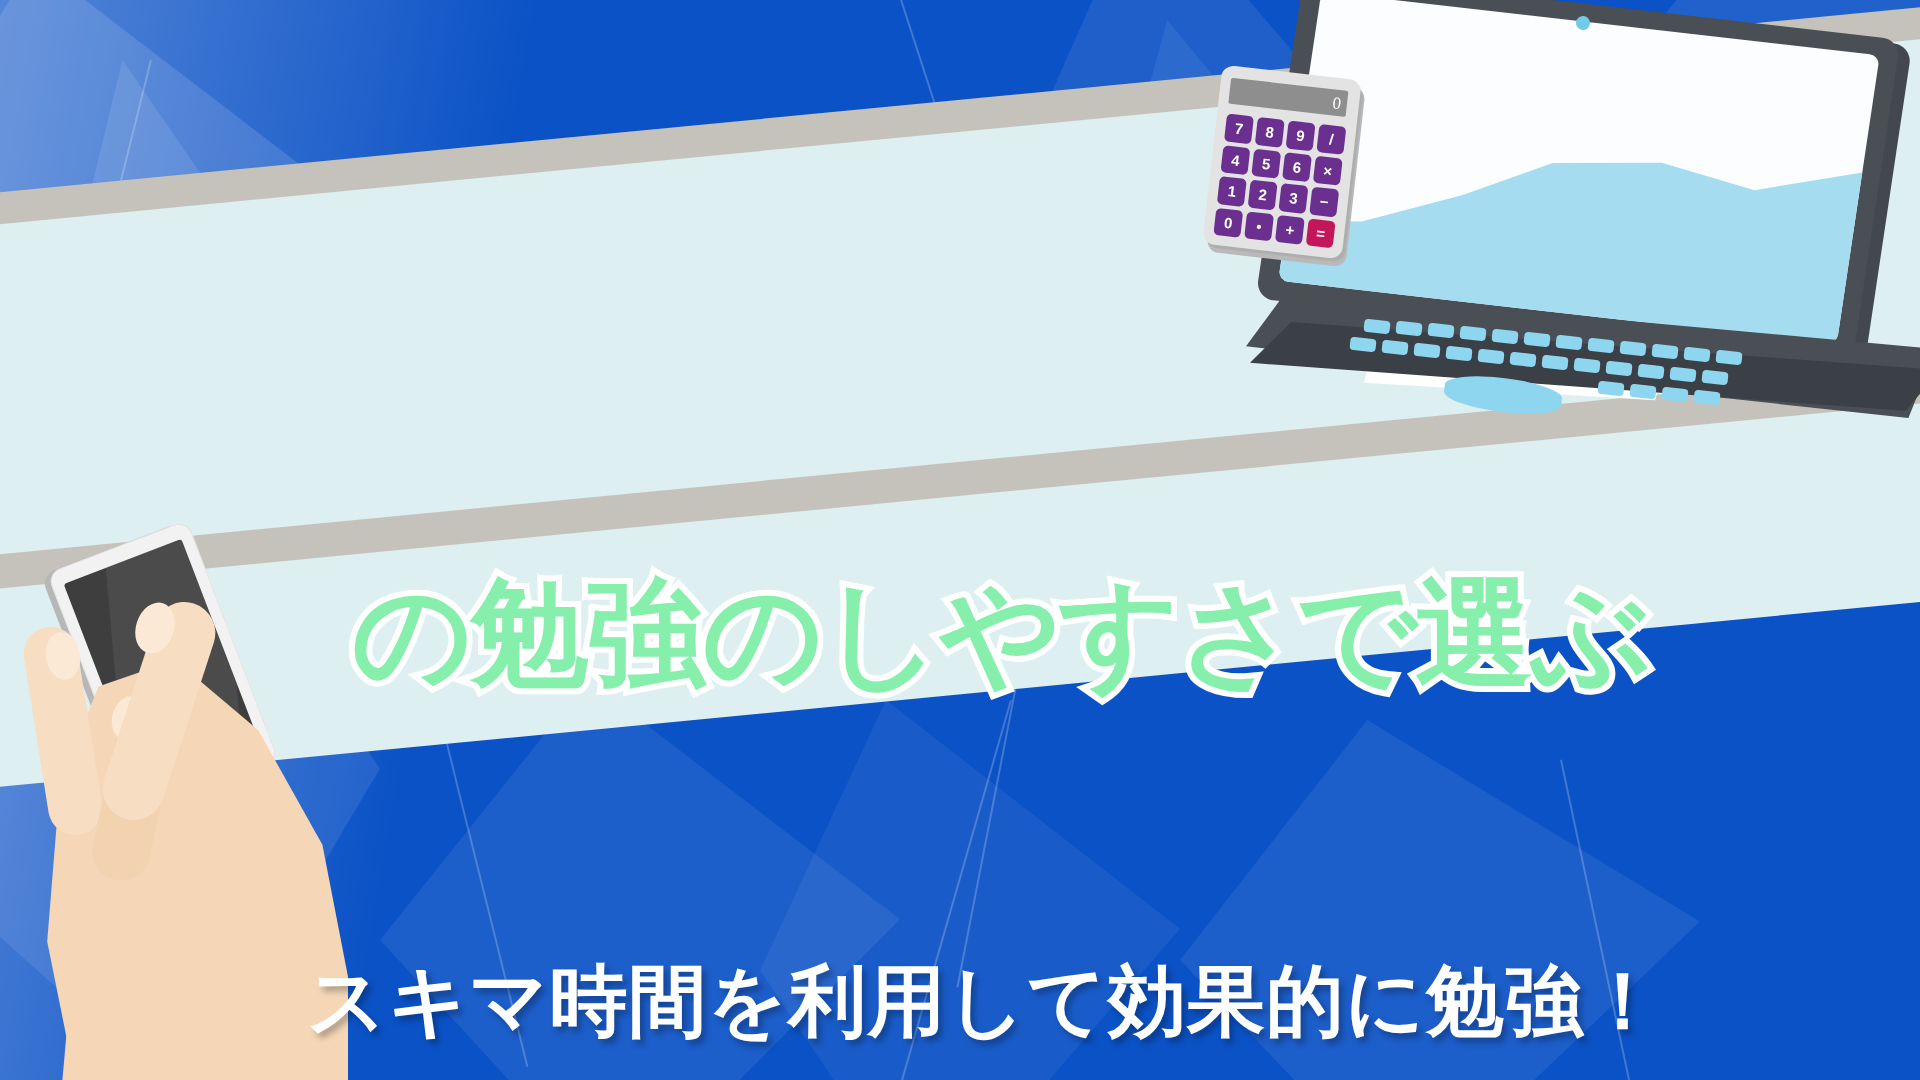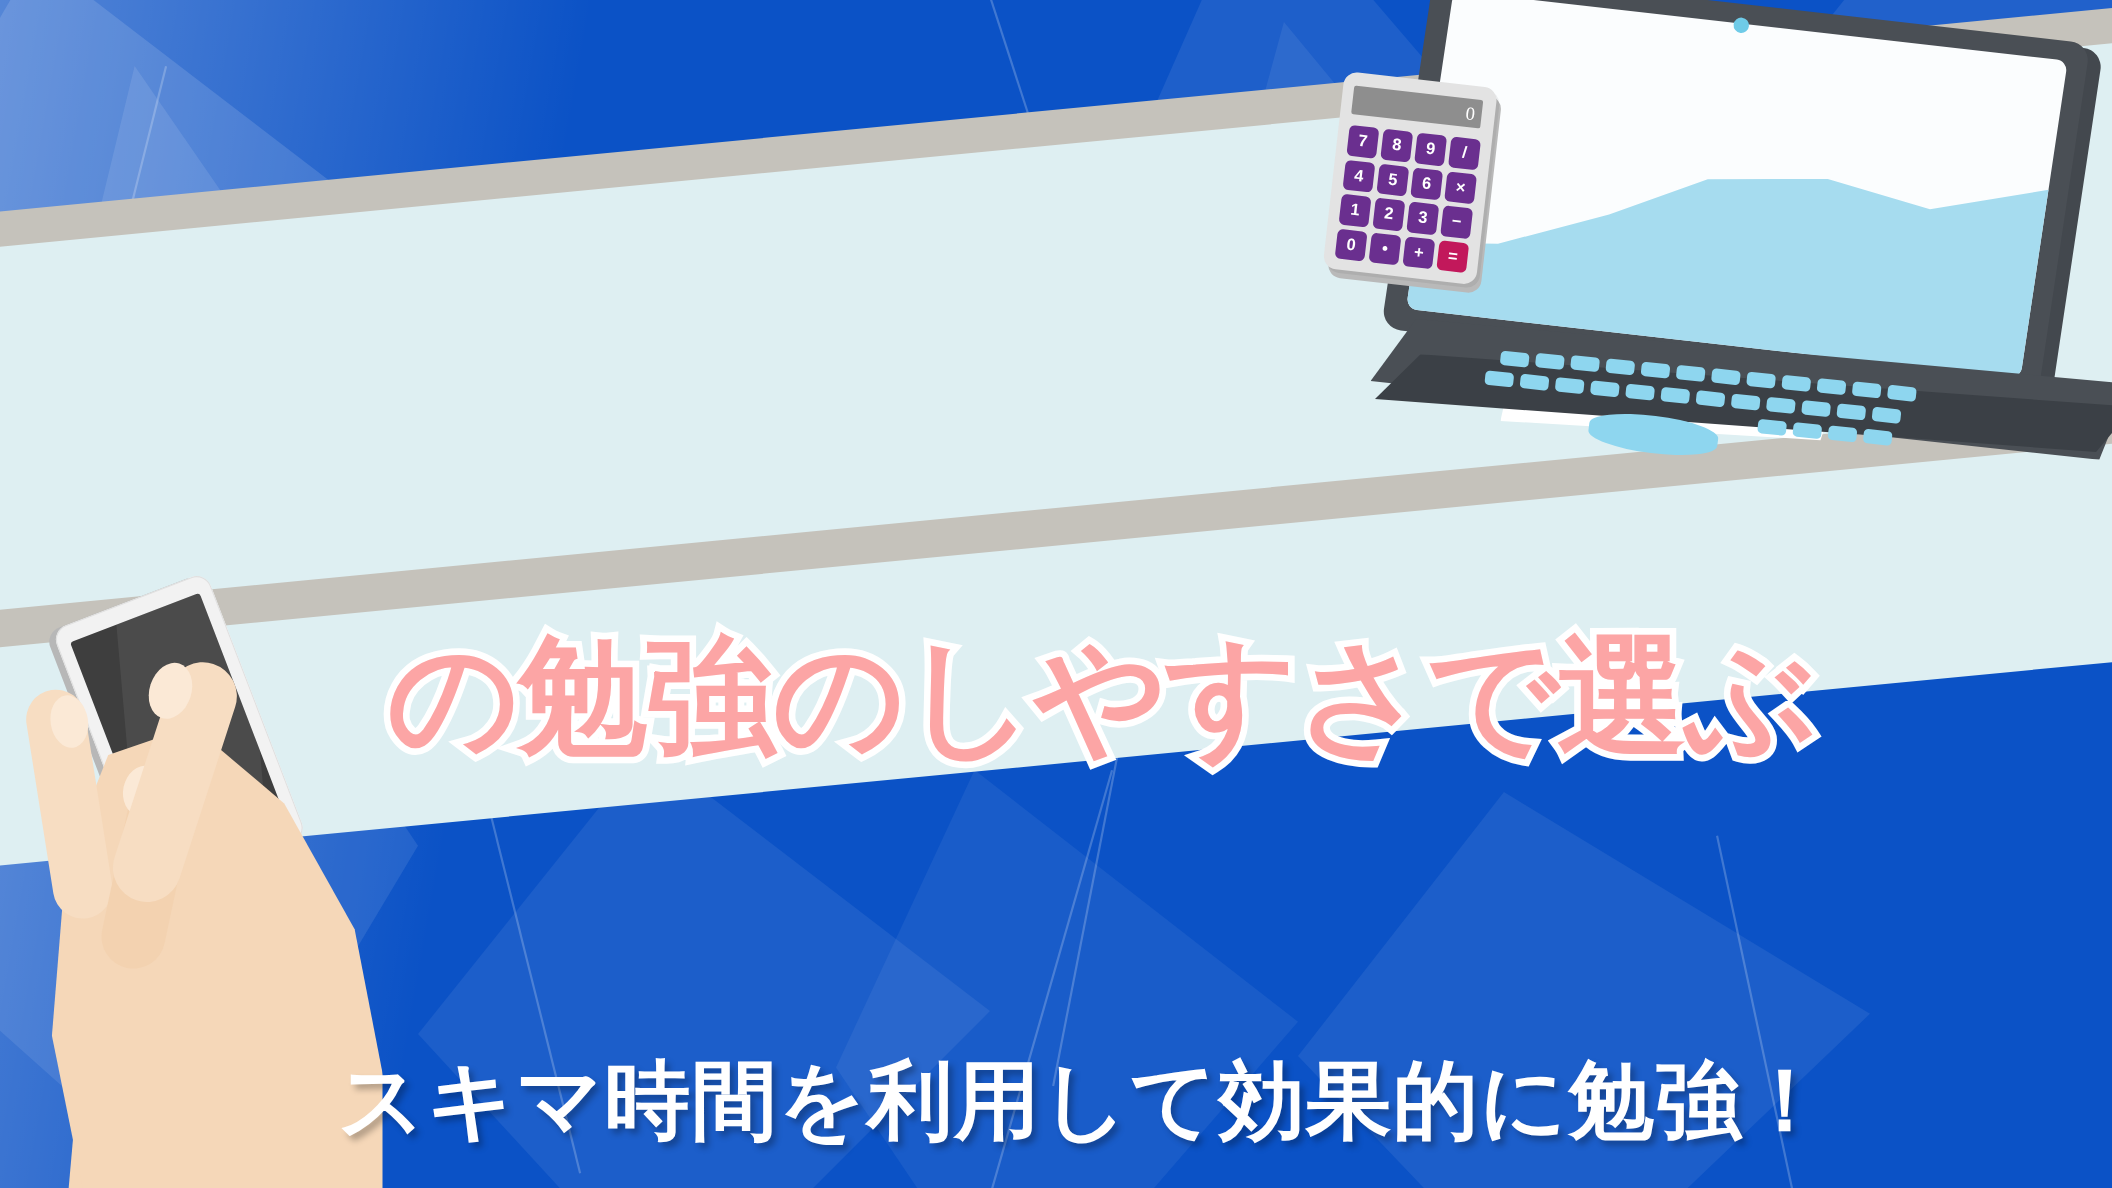--- a/index.html
+++ b/index.html
@@ -211,21 +211,21 @@
     text-shadow:
       11px 12px 0 #9aa4b4;
   }
   .subhead{
     position:absolute;left:352px;top:574px;
     font-family:"DejaVu Sans","Liberation Sans",sans-serif;
     font-weight:900;
     font-size:118px;
     line-height:1;
     letter-spacing:-2px;
-    color:#fca5a5;
+    color:#86efac;
     white-space:nowrap;
     -webkit-text-stroke:12px #ffffff;
     paint-order:stroke fill;
   }
   .tagline{
     position:absolute;left:0;top:962px;width:1920px;
     text-align:center;
     font-family:"DejaVu Sans","Liberation Sans",sans-serif;
     font-weight:700;
     font-size:78px;

